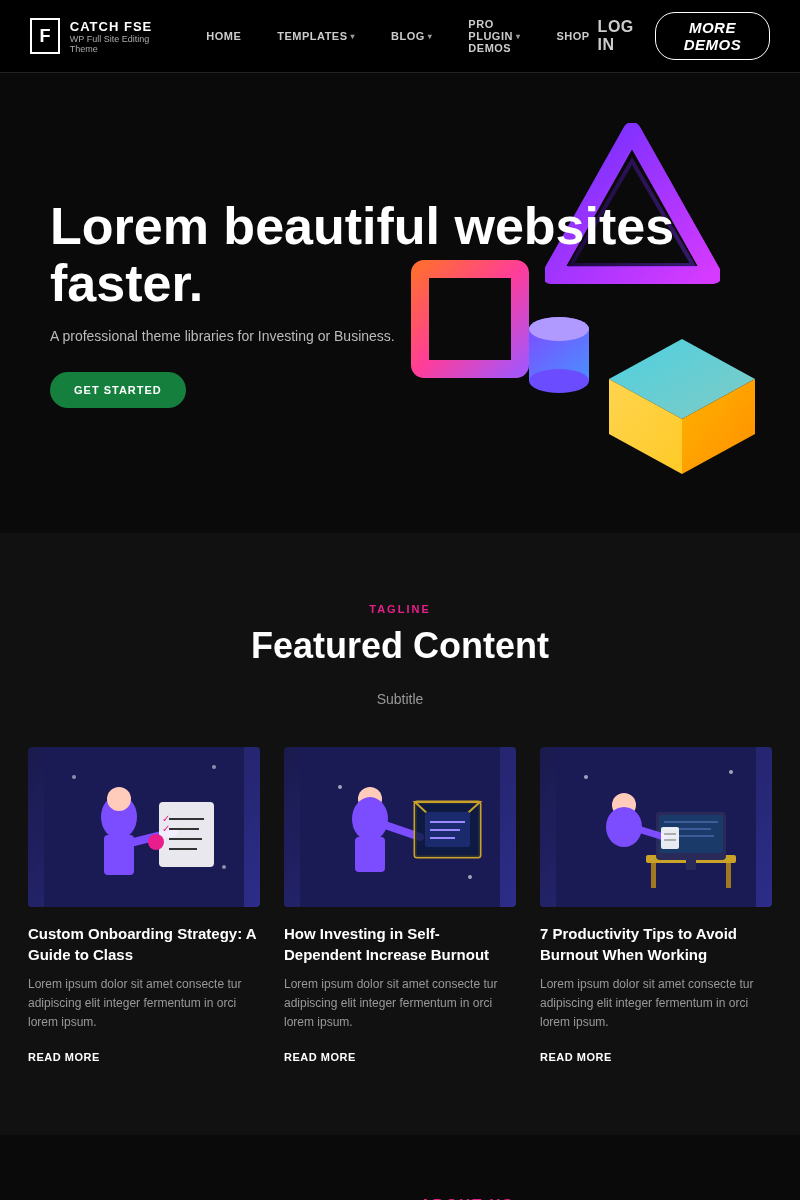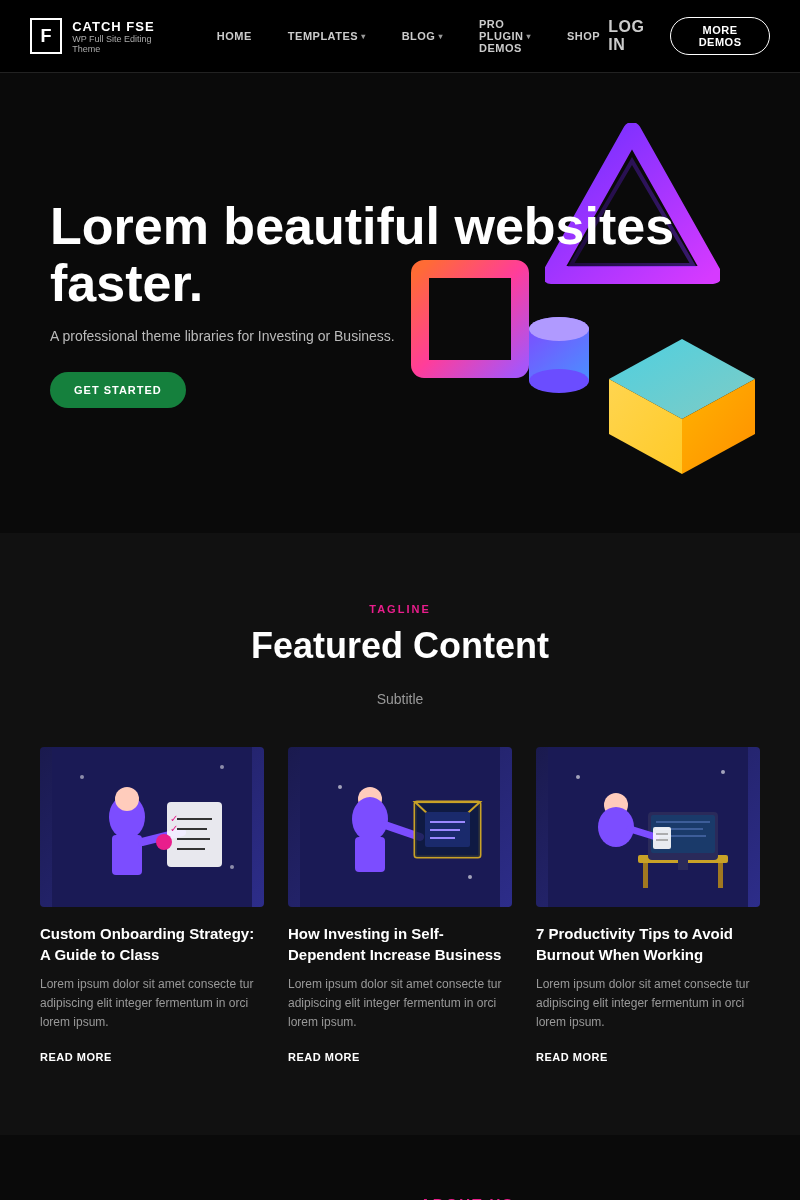--- a/index.html
+++ b/index.html
@@ -33,23 +33,24 @@
     .nav-item {
       font-size: 11px; font-weight: 600; color: #ccc; text-transform: uppercase;
       letter-spacing: 0.5px; padding: 6px 8px; cursor: pointer;
       display: flex; align-items: center; gap: 3px;
     }
     .nav-arrow { font-size: 8px; color: #999; }
 
     .nav-actions { display: flex; align-items: center; gap: 12px; }
     .login-btn { font-size: 16px; font-weight: 700; color: #ccc; cursor: pointer; text-transform: uppercase; letter-spacing: 0.5px; }
     .more-demos-btn {
-      border: 1.5px solid #fff; color: #fff; font-size: 11px; font-weight: 600;
+      border: 1.5px solid #fff; color: #fff; font-size: 15px; font-weight: 600;
       padding: 6px 14px; cursor: pointer; border-radius: 20px; text-transform: uppercase; letter-spacing: 0.5px;
       background: transparent;
+      font-style: italic;
     }
 
     
     .hero {
       background: #0a0a0a;
       min-height: 460px;
       display: flex;
       align-items: center;
       padding: 60px 50px;
       position: relative;
@@ -76,21 +77,21 @@
       position: absolute;
       right: 30px;
       top: 40px;
       width: 380px;
       height: 380px;
     }
 
     
     .featured-section {
       background: #111;
-      padding: 70px 40px;
+      padding: 70px 28px;
     }
     .section-tagline {
       text-align: center;
       font-size: 11px;
       font-weight: 700;
       color: #e91e8c;
       text-transform: uppercase;
       letter-spacing: 2px;
       margin-bottom: 10px;
     }
@@ -361,21 +362,21 @@
           <rect x="125" y="65" width="45" height="35" rx="2" fill="#1a2a6c"></rect>
 
           <line x1="130" y1="75" x2="165" y2="75" stroke="#9c88ff" stroke-width="2"></line>
           <line x1="130" y1="83" x2="160" y2="83" stroke="#9c88ff" stroke-width="2"></line>
           <line x1="130" y1="91" x2="155" y2="91" stroke="#9c88ff" stroke-width="2"></line>
 
           <circle cx="40" cy="40" r="2" fill="white" opacity="0.6"></circle>
           <circle cx="170" cy="130" r="2" fill="white" opacity="0.6"></circle>
         </svg>
       </div>
-      <h3 class="card-title">How Investing in Self-Dependent Increase Business</h3>
+      <h3 class="card-title">How Investing in Self-Dependent Increase Burnout</h3>
       <p class="card-text">Lorem ipsum dolor sit amet consecte tur adipiscing elit integer fermentum in orci lorem ipsum.</p>
       <span class="read-more">READ MORE</span>
     </div>
 
     <div class="card">
       <div class="card-image card-img-3">
         <svg width="200" height="160" viewBox="0 0 200 160">
           <rect width="200" height="160" fill="#1a1a55"></rect>
 
           <rect x="90" y="108" width="90" height="8" rx="2" fill="#c9a227"></rect>

